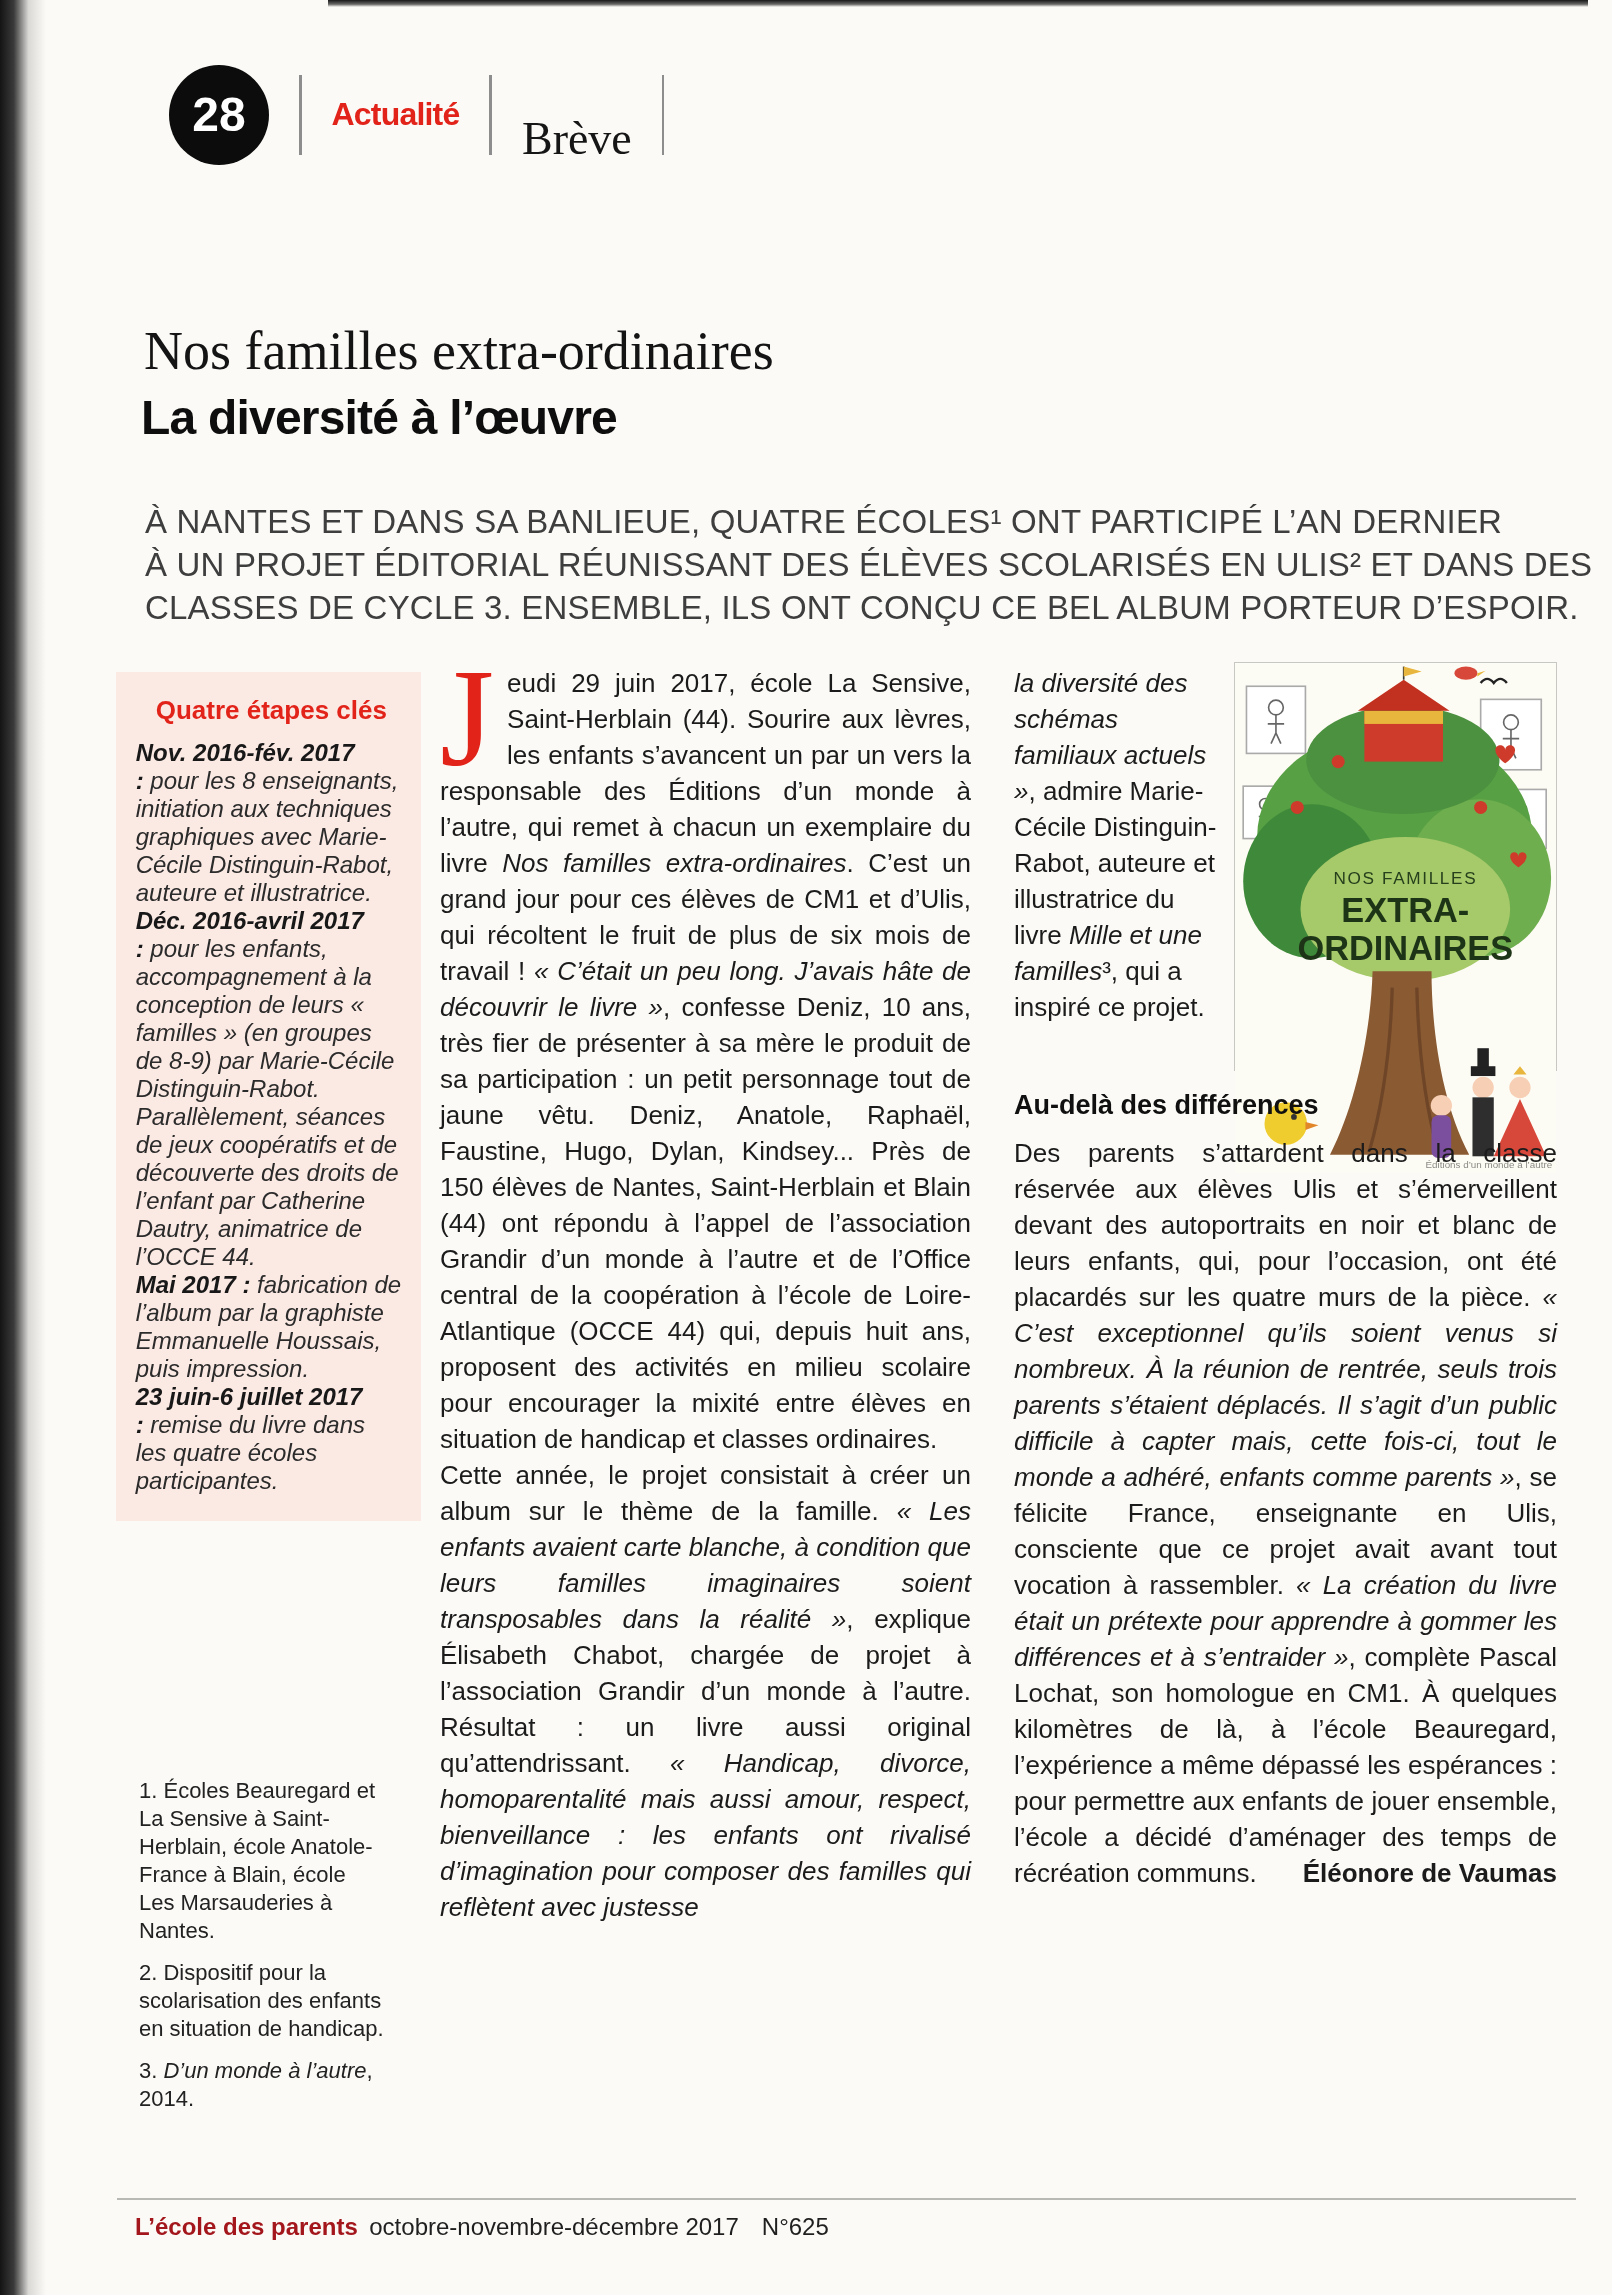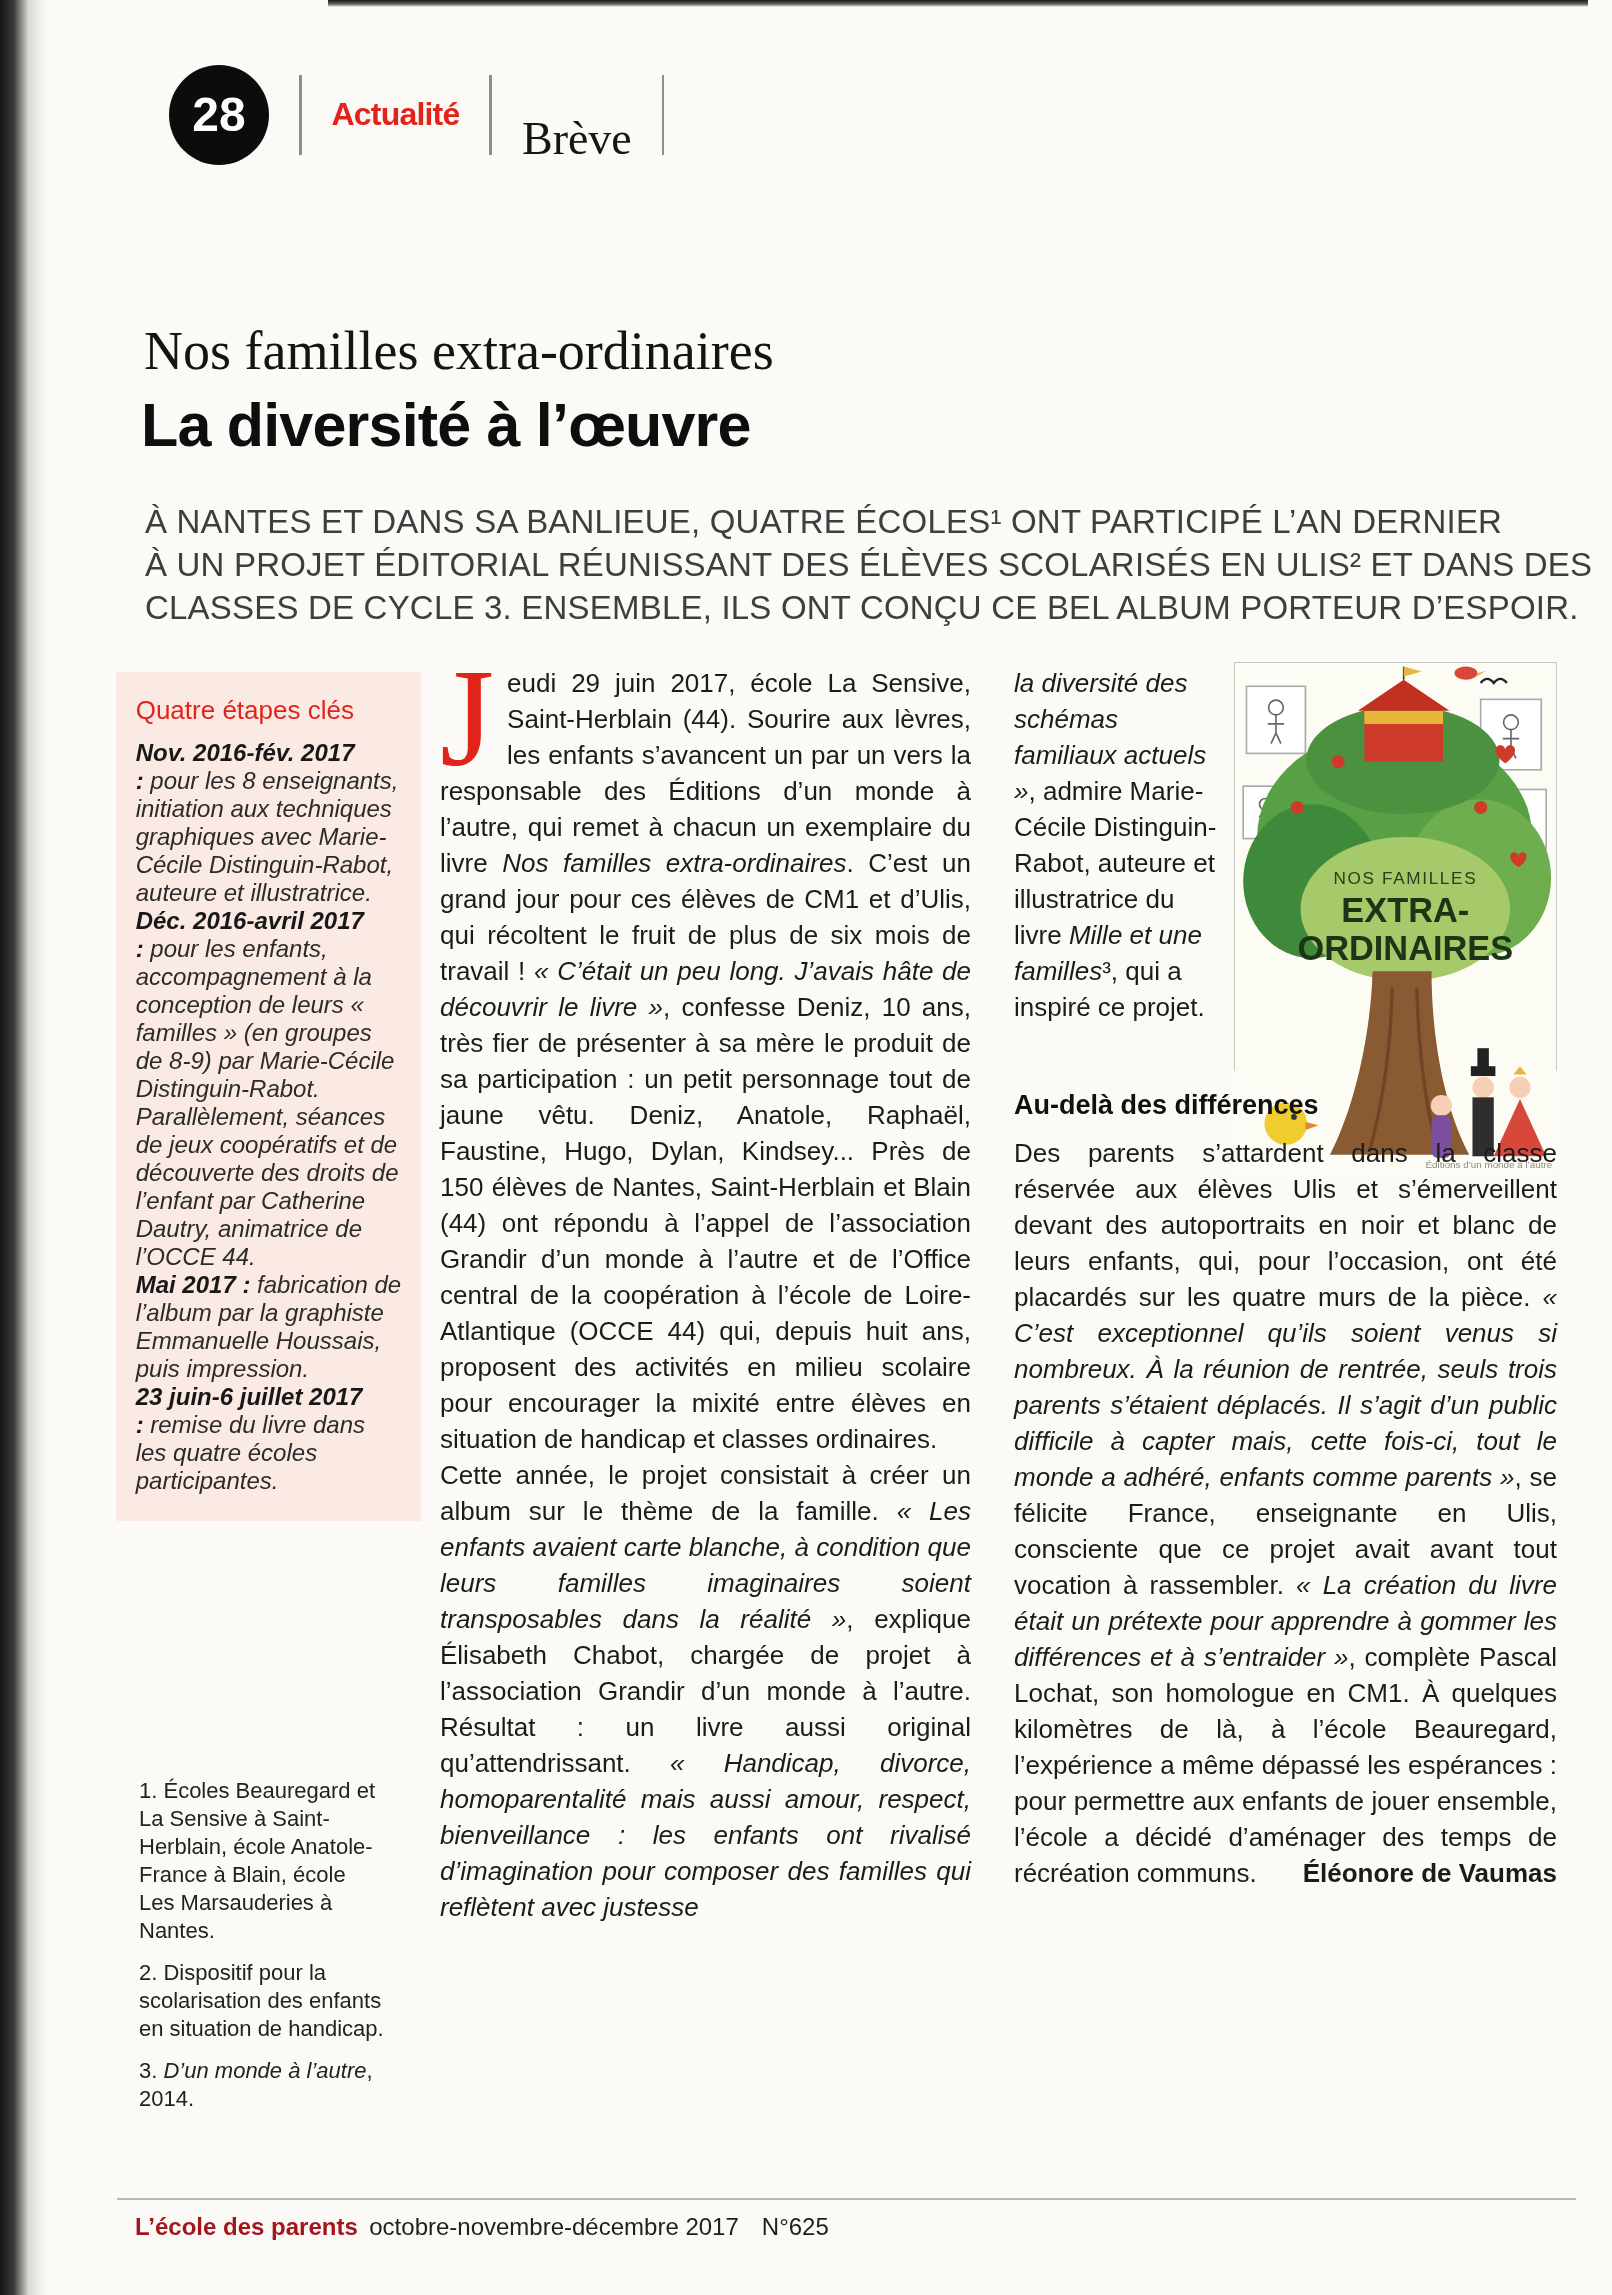--- a/index.html
+++ b/index.html
@@ -20,27 +20,27 @@
   
   .header{position:absolute;left:169px;top:64px;display:flex;align-items:center;gap:30px;}
   .badge{width:100px;height:100px;border-radius:50%;background:#0c0c0c;color:#fff;
     font-size:48px;font-weight:700;display:flex;align-items:center;justify-content:center;}
   .hdr-sep{width:2.5px;height:80px;background:#8d8d8d;}
   .section-label{color:var(--accent);font-weight:700;font-size:32px;letter-spacing:-0.8px;}
   .subsection-label{font-family:"Liberation Serif",serif;font-size:46px;color:#161616;margin-top:48px;}
 
   
   .kicker{position:absolute;left:144px;top:320px;font-family:"Liberation Serif",serif;font-size:54px;color:#141414;}
-  .title{position:absolute;left:141px;top:390px;font-size:61px;font-weight:700;color:#0e0e0e;letter-spacing:-0.8px;}
+  .title{position:absolute;left:141px;top:390px;font-size:48px;font-weight:700;color:#0e0e0e;letter-spacing:-0.8px;}
   .standfirst{position:absolute;left:145px;top:500px;font-size:33px;line-height:43px;color:#3e3e3e;letter-spacing:0.2px;}
 
   
   .sidebar-box{position:absolute;left:116px;top:672px;width:305px;background:var(--sidebar-bg);
     padding:23px 19.7px 26px;}
-  .sidebar-title{color:var(--accent);font-weight:400;font-size:26px;margin-bottom:13px;}
+  .sidebar-title{color:var(--accent);font-weight:700;font-size:26px;margin-bottom:13px;margin-left:20px;}
   .step{font-style:italic;font-size:24px;line-height:28px;color:#2b2b2b;}
   .step-date{font-weight:700;color:#181818;margin-right:6.6px;}
 
   .footnotes{position:absolute;left:139px;top:1777px;width:246px;font-size:22px;line-height:28px;color:#222;}
   .footnote{margin-bottom:14px;}
 
   
   .col-mid{position:absolute;left:440px;top:665px;width:531px;font-size:26px;line-height:36px;
     text-align:justify;color:#1b1b1b;}
   .col-right{position:absolute;left:1014px;top:665px;width:543px;font-size:26px;line-height:36px;

